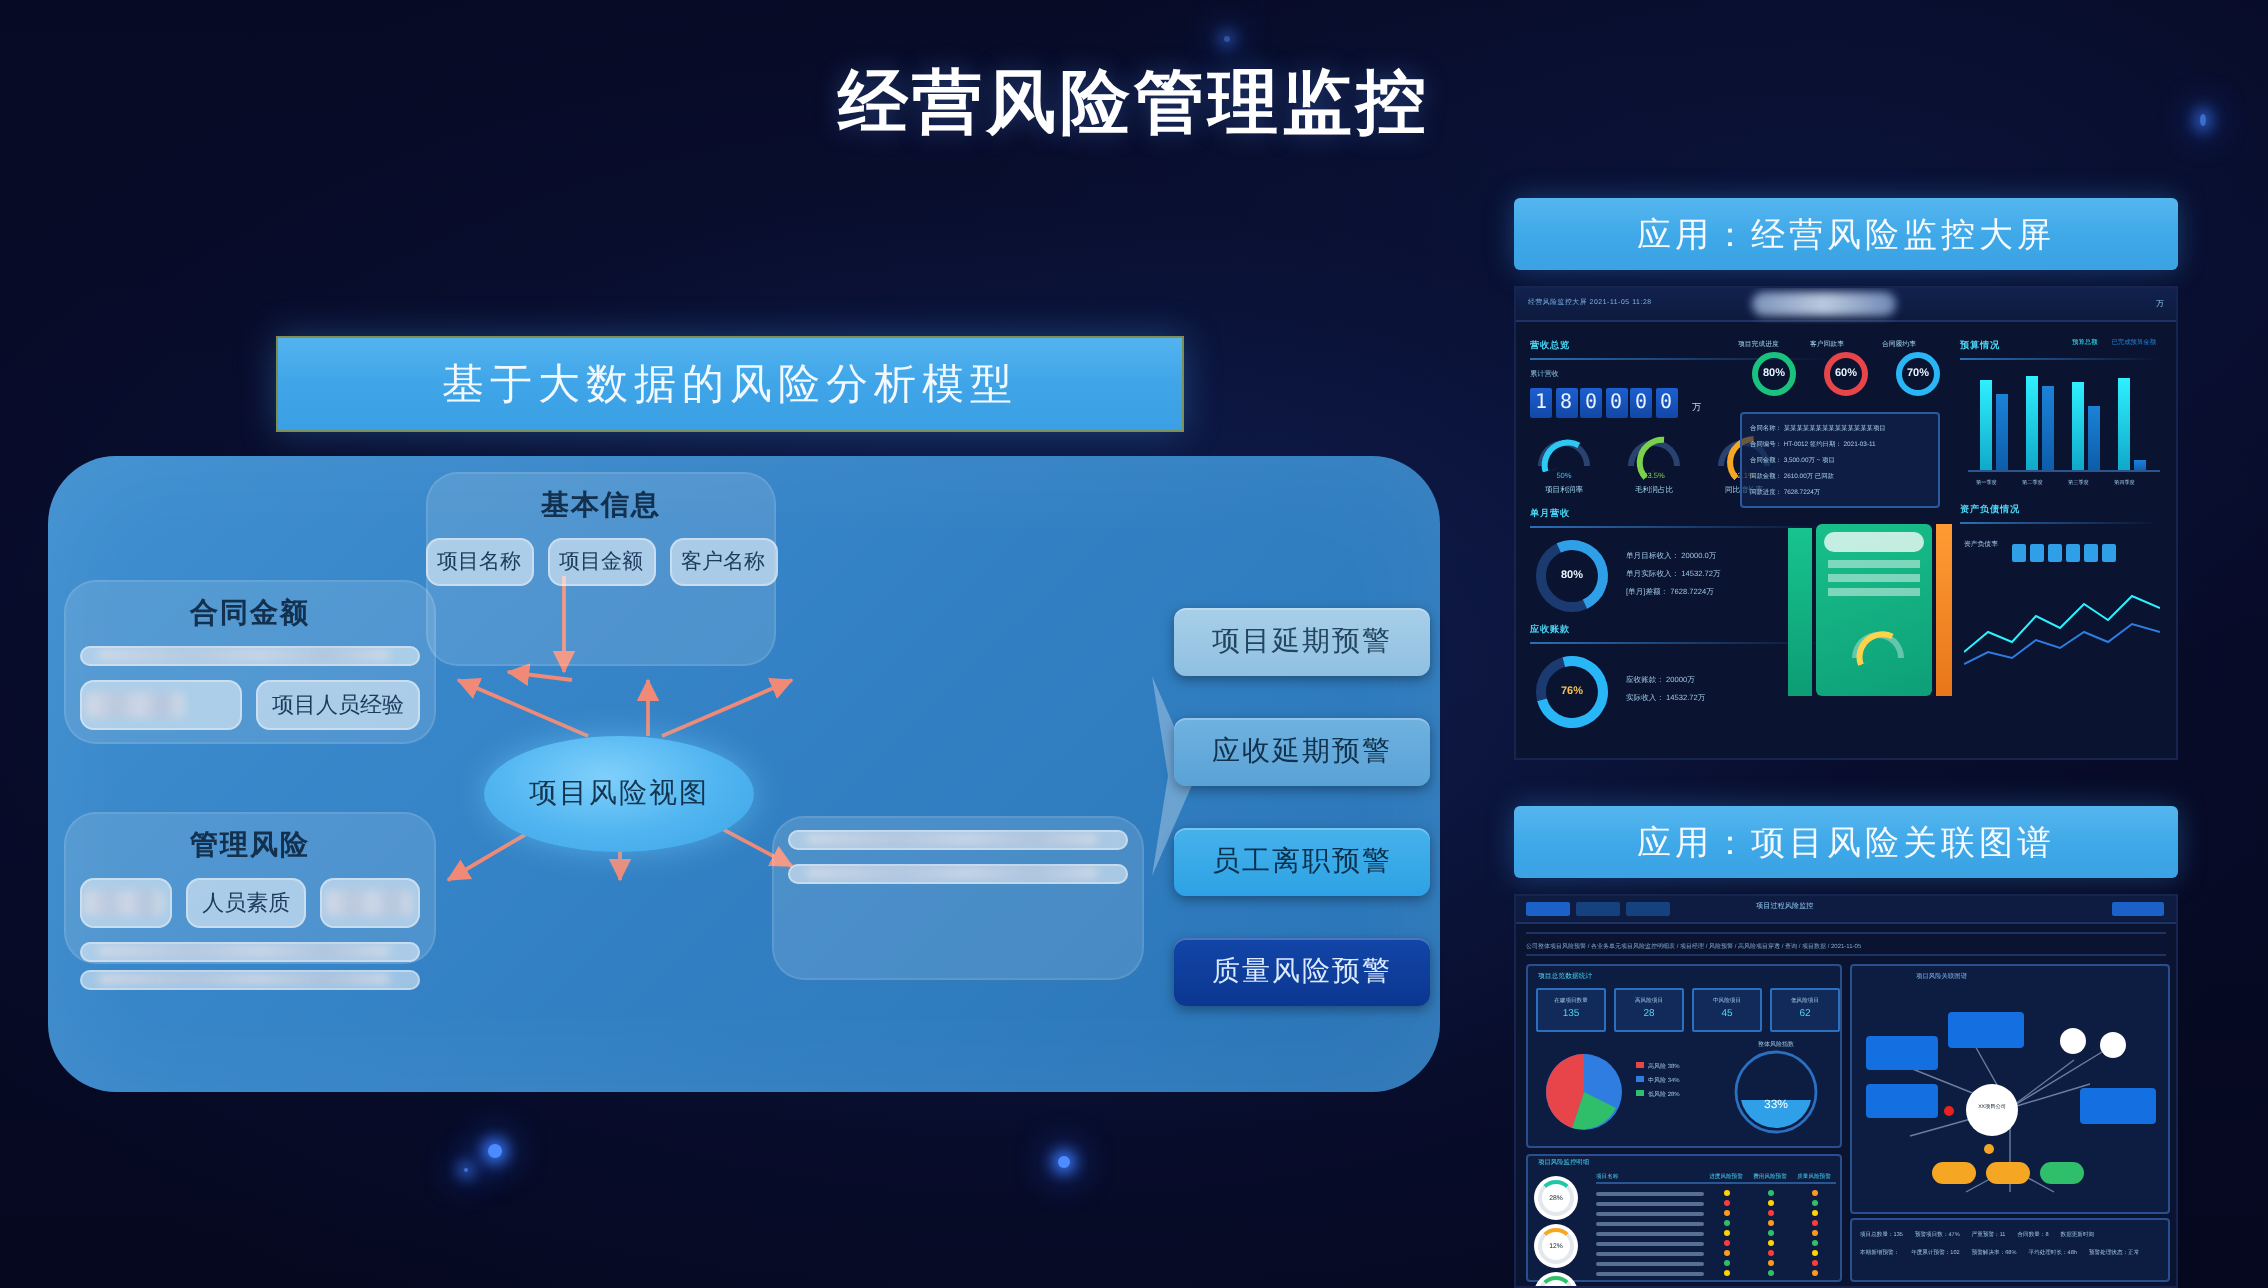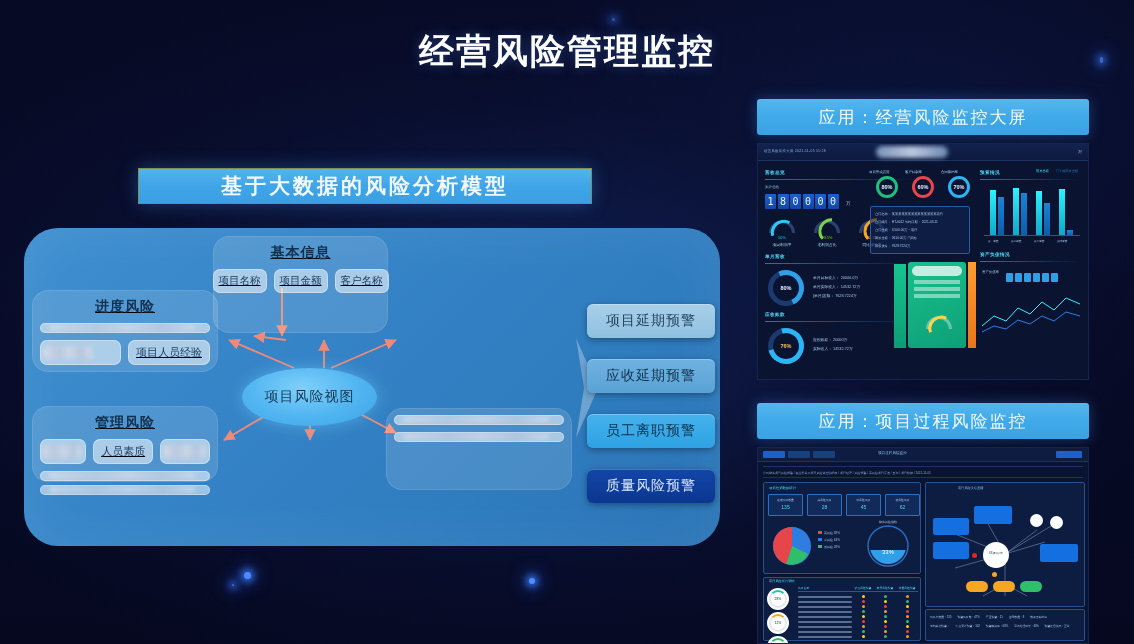--- a/index.html
+++ b/index.html
@@ -23,41 +23,39 @@
 
   
   #page-title {
     position:absolute; left:0; top:28px; width:1134px; text-align:center;
     color:#ffffff; font-size:35px; font-weight:bold; letter-spacing:2px;
     text-shadow:0 0 12px rgba(90,150,255,.35);
   }
 
   
   #model-banner {
-    position:absolute; left:138px; top:168px; width:454px; height:36px;
+    position:absolute; left:138px; top:168px; width:454px; height:48px;
     background:linear-gradient(180deg,#53b3ef 0%,#3fa5e8 50%,#3a9fe4 100%);
     border:1px solid #7d8f55;
     display:flex; align-items:center; justify-content:center;
     color:#f2f8ff; font-size:21px; letter-spacing:3px;
     box-shadow:0 0 18px rgba(60,150,230,.35);
-    font-weight:bold;
   }
 
   
   #model-panel {
     position:absolute; left:24px; top:228px; width:696px; height:318px;
     background:linear-gradient(135deg,#3f8fd0 0%,#3685c8 35%,#2f7cbf 70%,#2a74b6 100%);
     border-radius:34px;
     box-shadow:inset 0 0 60px rgba(255,255,255,.07);
   }
   .riskbox {
     position:absolute; border-radius:16px;
     background:rgba(255,255,255,.13);
     box-shadow:inset 0 0 0 1px rgba(255,255,255,.10);
-    text-decoration:underline;
   }
   .riskbox > .rb-title {
     text-align:center; color:#13304e; font-size:14px; font-weight:bold;
     padding-top:8px; letter-spacing:1px;
   }
   .tagrow { display:flex; gap:7px; justify-content:center; padding:7px 8px 0 8px; flex-wrap:nowrap; }
   .tag {
     background:rgba(255,255,255,.52); border-radius:7px;
     color:#1b3a5c; font-size:11px; padding:5px 8px; white-space:nowrap;
     box-shadow:inset 0 0 0 1px rgba(255,255,255,.35);
@@ -201,21 +199,21 @@
   <div class="riskbox" id="box-basic">
     <div class="rb-title">基本信息</div>
     <div class="tagrow">
       <div class="tag">项目名称</div>
       <div class="tag">项目金额</div>
       <div class="tag">客户名称</div>
     </div>
   </div>
 
   <div class="riskbox" id="box-progress">
-    <div class="rb-title">进度风险</div>
+    <div class="rb-title">合同金额</div>
     <div class="tagrow">
       <div class="tag wide redact"></div>
     </div>
     <div class="tagrow">
       <div class="tag wide redact t2"></div>
       <div class="tag">项目人员经验</div>
     </div>
   </div>
 
   <div class="riskbox" id="box-manage">
@@ -388,21 +386,21 @@
     <div id="assetchips" style="position:absolute;left:248px;top:124px;"><span style="display: inline-block; width: 7px; height: 9px; margin-right: 2px; background: rgb(47, 159, 232); border-radius: 1px;"></span><span style="display: inline-block; width: 7px; height: 9px; margin-right: 2px; background: rgb(47, 159, 232); border-radius: 1px;"></span><span style="display: inline-block; width: 7px; height: 9px; margin-right: 2px; background: rgb(47, 159, 232); border-radius: 1px;"></span><span style="display: inline-block; width: 7px; height: 9px; margin-right: 2px; background: rgb(47, 159, 232); border-radius: 1px;"></span><span style="display: inline-block; width: 7px; height: 9px; margin-right: 2px; background: rgb(47, 159, 232); border-radius: 1px;"></span><span style="display: inline-block; width: 7px; height: 9px; margin-right: 2px; background: rgb(47, 159, 232); border-radius: 1px;"></span></div>
     <div style="position:absolute;left:224px;top:126px;font-size:3.4px;color:#9fc6e6;">资产负债率</div>
     <svg style="position:absolute;left:224px;top:142px;" width="98" height="52" viewBox="0 0 98 52">
       <polyline points="0,40 12,30 24,35 36,22 48,28 60,16 72,24 84,12 98,18" fill="none" stroke="#2ff0ff" stroke-width="1"></polyline>
       <polyline points="0,46 12,40 24,43 36,34 48,38 60,30 72,35 84,26 98,30" fill="none" stroke="#2f7de1" stroke-width="1"></polyline>
     </svg>
   </div>
 </div>
 
 <div class="app-card" style="left:757px;top:403px;width:332px;">
-  <div class="app-header">应用：项目过程风险监控</div>
+  <div class="app-header">应用：项目风险关联图谱</div>
   <div class="app-shot" style="height:197px;">
 
     <div style="position:absolute;left:0;top:0;right:0;height:14px;background:#0e1c42;border-bottom:1px solid #1d3366;"></div>
     <div style="position:absolute;left:120px;top:3px;font-size:3.6px;color:#8fc6ef;">项目过程风险监控</div>
     <div class="d2-chip" style="left:5px;top:3px;width:22px;"></div>
     <div class="d2-chip" style="left:30px;top:3px;width:22px;background:#16417f;"></div>
     <div class="d2-chip" style="left:55px;top:3px;width:22px;background:#16417f;"></div>
     <div class="d2-chip" style="right:6px;top:3px;width:26px;"></div>
 
     <div style="position:absolute;left:5px;top:18px;right:5px;height:12px;border-top:1px solid #1d3366;border-bottom:1px solid #1d3366;font-size:3px;color:#7fa7cf;padding-top:4px;overflow:hidden;white-space:nowrap;">公司整体项目风险预警 / 各业务单元项目风险监控明细表 / 项目经理 / 风险预警 / 高风险项目穿透 / 查询 / 项目数据 / 2021-11-05</div>

